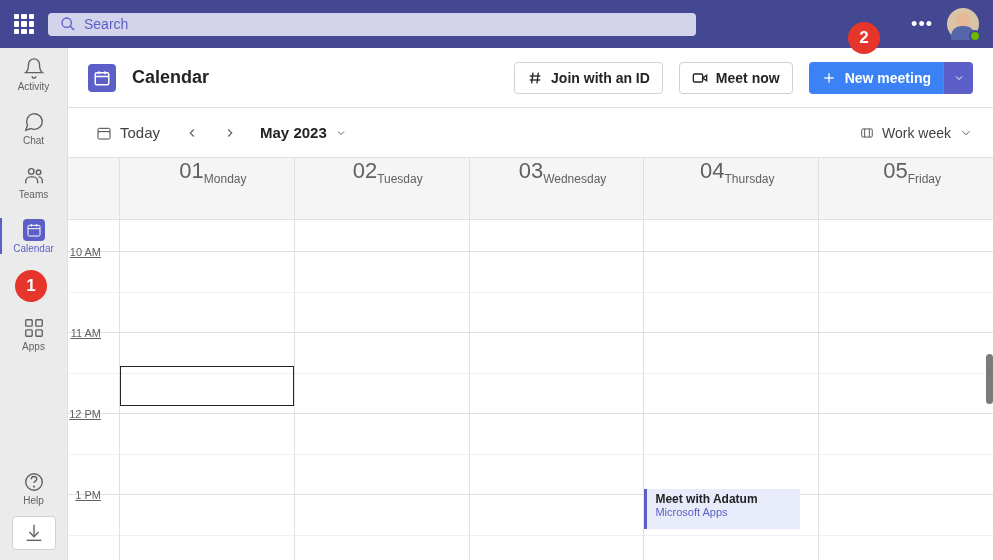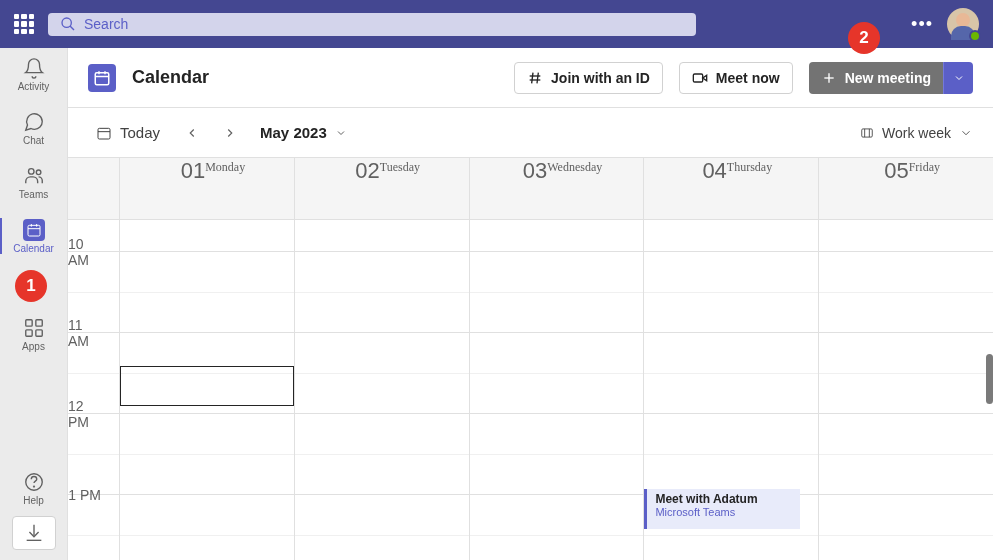--- a/index.html
+++ b/index.html
@@ -248,21 +248,21 @@
       width: 16px;
       height: 16px;
       stroke: #242424;
       fill: none;
       stroke-width: 2;
     }
     .btn-primary-group {
       display: flex;
     }
     .btn-primary {
-      background: #737373;
+      background: #3b82f6;
       color: #fff;
       border: none;
       border-radius: 4px 0 0 4px;
     }
     .btn-primary svg {
       stroke: #fff;
     }
     .btn-primary-caret {
       width: 30px;
       height: 32px;
@@ -388,22 +388,21 @@
       padding: 0;
     }
     .day-num {
       font-size: 22px;
       font-weight: 400;
       color: #616161;
     }
     .day-name {
       font-size: 12px;
       color: #616161;
-      margin-top: 2px;
-      font-family: Liberation Serif, serif;
+      margin-top: 14px;
     }
     .timeline {
       position: relative;
       height: 324px;
     }
     .hour-block {
       height: 81px;
       border-bottom: 1px solid #e0e0e0;
       position: relative;
     }
@@ -415,23 +414,24 @@
       top: 40px;
       border-bottom: 1px solid #f0f0f0;
     }
     .first-half-block {
       height: 32px;
       border-bottom: 1px solid #e0e0e0;
     }
     .time-label {
       position: absolute;
       right: 18px;
-      font-size: 14px;
+      font-size: 11px;
       color: #616161;
       transform: translateY(-50%);
+      text-decoration: underline;
     }
     .selected-slot {
       position: absolute;
       border: 1px solid #242424;
       left: 0;
       right: 0;
     }
     .event-block {
       position: absolute;
       left: 0;
@@ -709,21 +709,21 @@
             <div class="day-name">Thursday</div>
           </div>
           <div class="timeline">
             <div class="first-half-block"></div>
               <div class="hour-block"></div>
               <div class="hour-block"></div>
               <div class="hour-block"></div>
               <div class="hour-block"></div>
             <div class="event-block" style="top:269px;height:40px;">
               <div class="event-title">Meet with Adatum</div>
-              <div class="event-sub">Microsoft Teams</div>
+              <div class="event-sub">Microsoft Apps</div>
             </div>
           </div>
         </div>
         <div class="day-col" style="border-right:none;">
           <div class="day-header-row">
             <div class="day-num">05</div>
             <div class="day-name">Friday</div>
           </div>
           <div class="timeline">
             <div class="first-half-block"></div>

